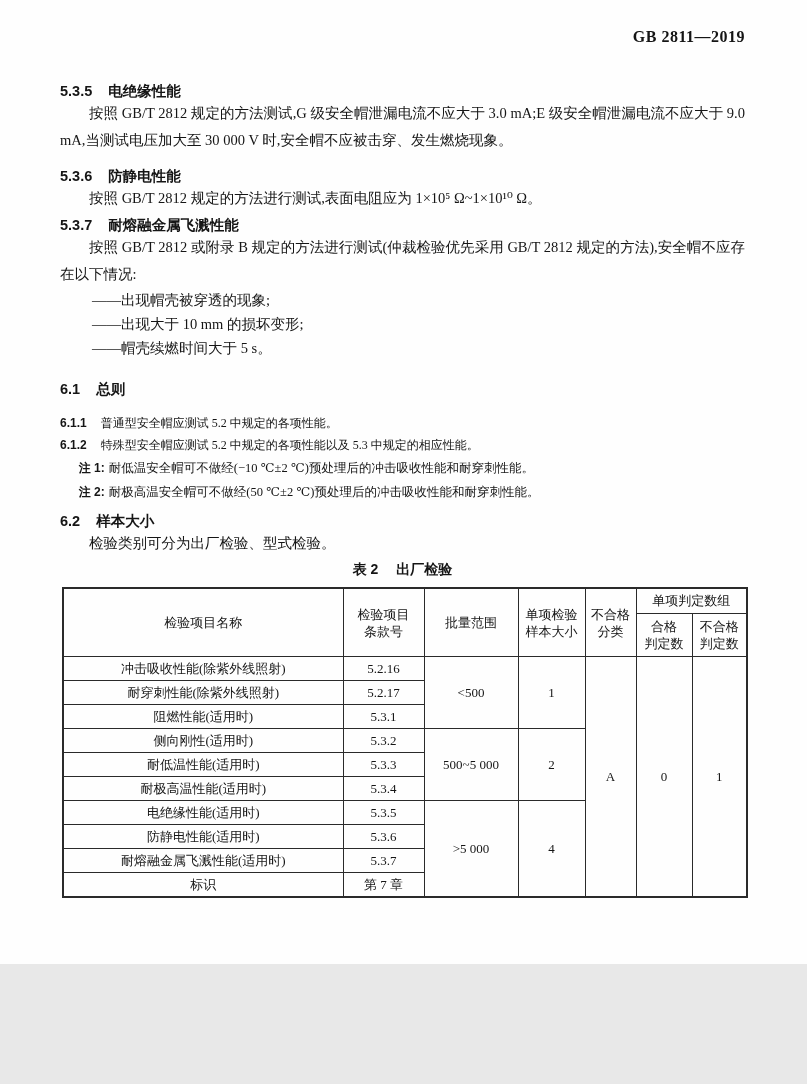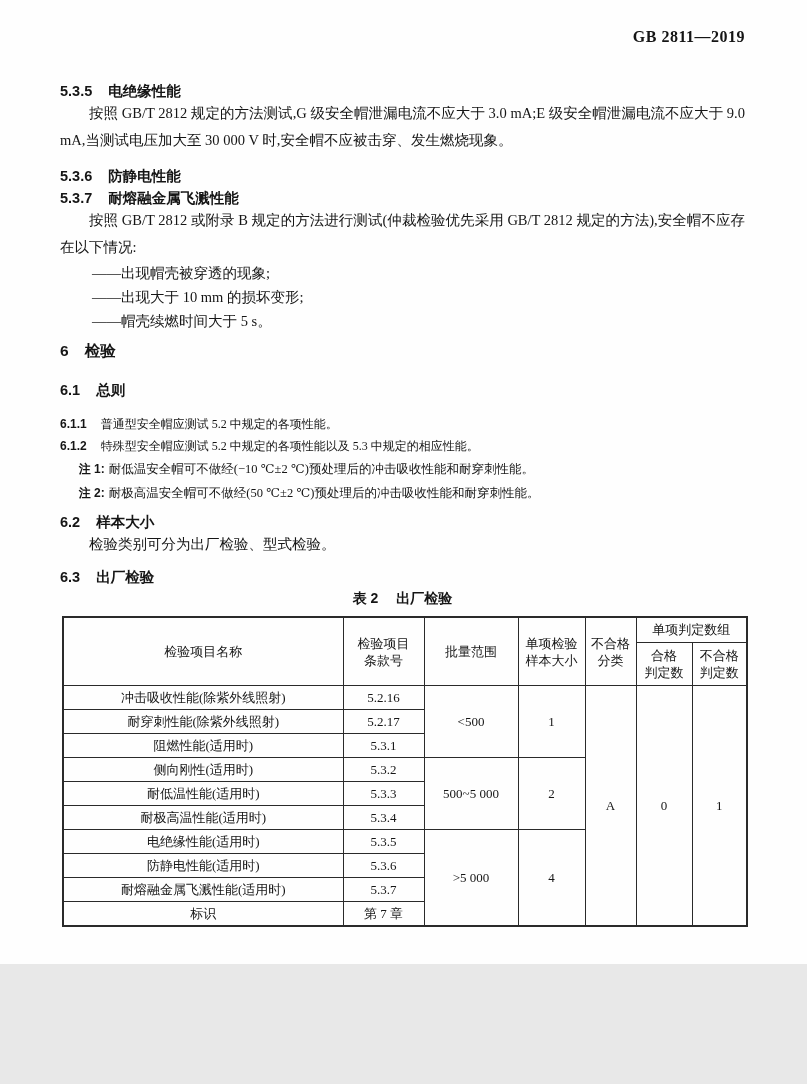--- a/index.html
+++ b/index.html
@@ -134,34 +134,32 @@
   <div class="doc-code">GB 2811—2019</div>
 
   <div class="h3 sp-top">
     <span class="hnum">5.3.5</span><span>电绝缘性能</span>
   </div>
   <p class="body indent mt13">按照 GB/T 2812 规定的方法测试,G 级安全帽泄漏电流不应大于 3.0 mA;E 级安全帽泄漏电流不应大于 9.0 mA,当测试电压加大至 30 000 V 时,安全帽不应被击穿、发生燃烧现象。</p>
 
   <div class="h3 mt13">
     <span class="hnum">5.3.6</span><span>防静电性能</span>
   </div>
+  <p class="body indent mt11">按照 GB/T 2812 规定的方法进行测试,表面电阻应为 1×10⁵ Ω~1×10¹⁰ Ω。</p>
 
   <div class="h3 mt4">
     <span class="hnum">5.3.7</span><span>耐熔融金属飞溅性能</span>
   </div>
   <p class="body indent mt12">按照 GB/T 2812 或附录 B 规定的方法进行测试(仲裁检验优先采用 GB/T 2812 规定的方法),安全帽不应存在以下情况:</p>
   <div class="dash-list">
     <div class="dash-item">——出现帽壳被穿透的现象;</div>
     <div class="dash-item">——出现大于 10 mm 的损坏变形;</div>
     <div class="dash-item">——帽壳续燃时间大于 5 s。</div>
   </div>
 
-  <div class="h2 mt8">
-    <span class="hnum">6</span><span>检验</span>
-  </div>
 
   <div class="h3 mt20">
     <span class="hnum">6.1</span><span>总则</span>
   </div>
   <p class="clause mt14">
     <span class="cnum">6.1.1</span><span>普通型安全帽应测试 5.2 中规定的各项性能。</span>
   </p>
   <p class="clause">
     <span class="cnum">6.1.2</span><span>特殊型安全帽应测试 5.2 中规定的各项性能以及 5.3 中规定的相应性能。</span>
   </p>
@@ -170,23 +168,20 @@
   </p>
   <p class="note">
     <span class="nlabel">注 2:</span><span>耐极高温安全帽可不做经(50 ℃±2 ℃)预处理后的冲击吸收性能和耐穿刺性能。</span>
   </p>
 
   <div class="h3 mt10">
     <span class="hnum">6.2</span><span>样本大小</span>
   </div>
   <p class="body indent mt13">检验类别可分为出厂检验、型式检验。</p>
 
-  <div class="h3 mt10">
-    <span class="hnum">6.3</span><span>出厂检验</span>
-  </div>
 
   <div class="tbl-caption">
     <span class="cap-label">表 2</span><span>出厂检验</span>
   </div>
 
   <table class="insp">
     <colgroup>
       <col style="width:280px">
         <col style="width:81px">
         <col style="width:94px">

